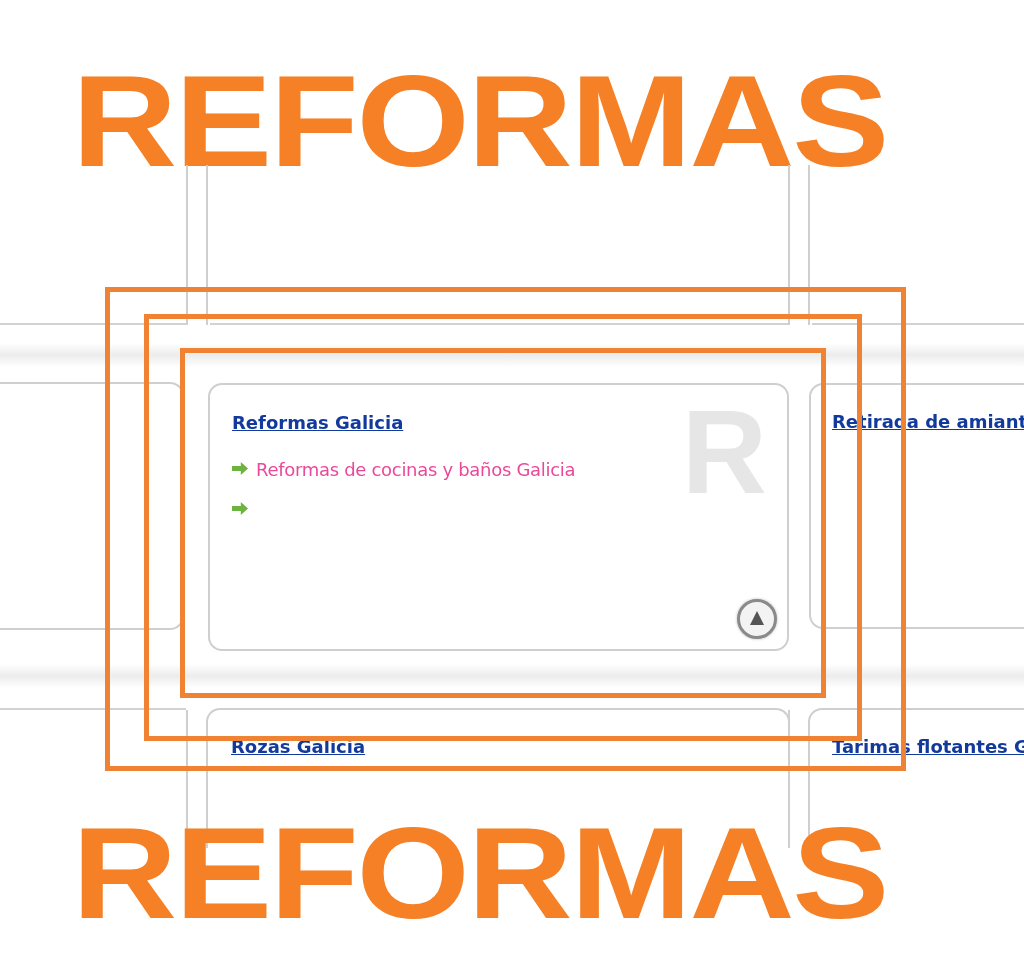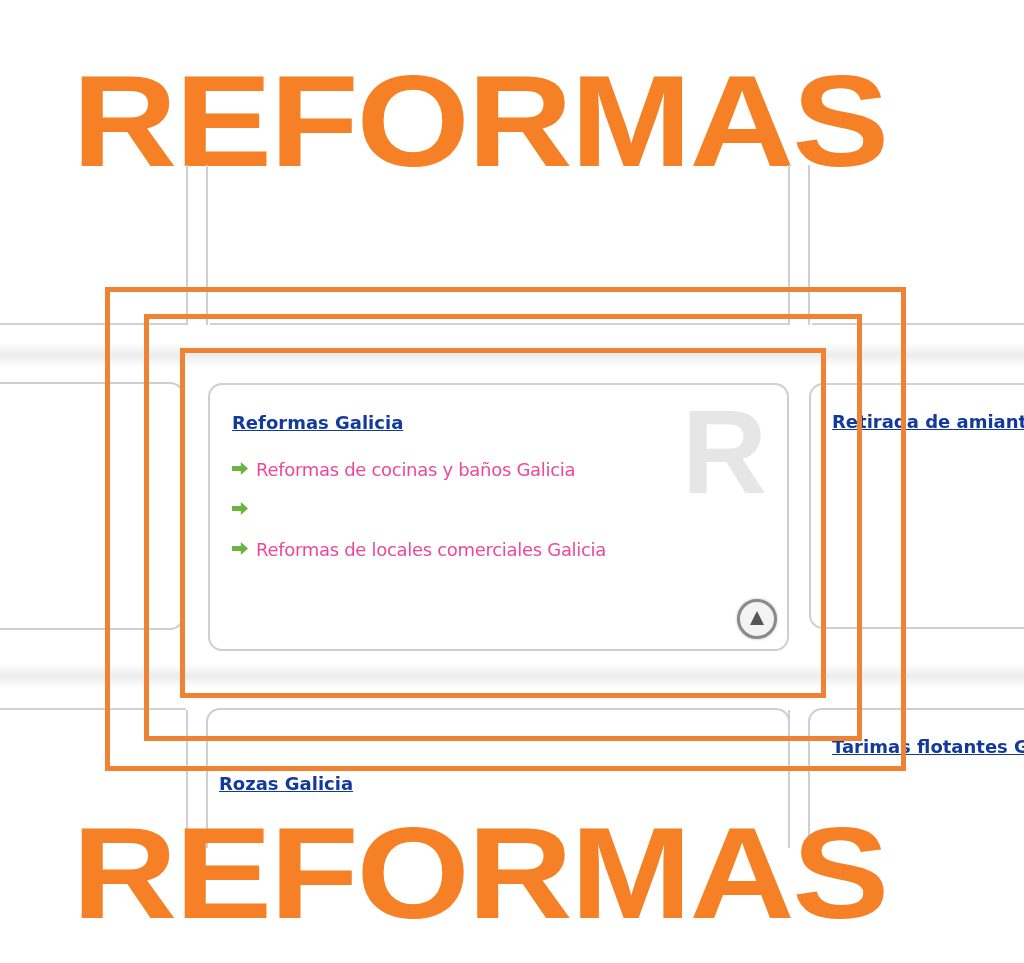--- a/index.html
+++ b/index.html
@@ -85,30 +85,29 @@
 <div class="tile" style="left:-20px; top:382px; width:204px; height:248px;"></div>
 
 <div class="tile" style="left:809px; top:383px; width:240px; height:246px;"></div>
 <a class="side-link" style="left:832px; top:411px;">Retirada de amiant</a>
 
 <div class="hline" style="left:0; top:708px; width:186px;"></div>
 <div class="tile" style="left:206px; top:708px; width:584px; height:140px; border-bottom:none; border-radius:14px 14px 0 0;"></div>
 <div class="tile" style="left:808px; top:708px; width:240px; height:140px; border-bottom:none; border-radius:14px 14px 0 0;"></div>
 <div class="vline" style="left:186px; top:710px; height:120px;"></div>
 <div class="vline" style="left:788px; top:710px; height:120px;"></div>
-<a class="side-link" style="left:219px; top:736px;margin-top:37px;">Rozas Galicia</a>
+<a class="side-link" style="left:231px; top:736px;">Rozas Galicia</a>
 <a class="side-link" style="left:832px; top:736px;">Tarimas flotantes G</a>
 
 <div class="card">
   <div class="watermark">R</div>
   <a class="title">Reformas Galicia</a>
   <ul>
     <li><span class="arrow-icon"></span><span>Reformas de cocinas y baños Galicia</span></li>
     <li><span class="arrow-icon"></span></li>
-    <li><span class="arrow-icon"></span><span>Reformas de locales comerciales Galicia</span></li>
   </ul>
   <div class="up-btn"></div>
 </div>
 
 <div class="frame" style="left:105px; top:287px; width:801px; height:484px;"></div>
 <div class="frame" style="left:144px; top:314px; width:718px; height:427px;"></div>
 <div class="frame" style="left:180px; top:348px; width:646px; height:350px;"></div>
 
 <div class="banner bottom">REFORMAS</div>
 

